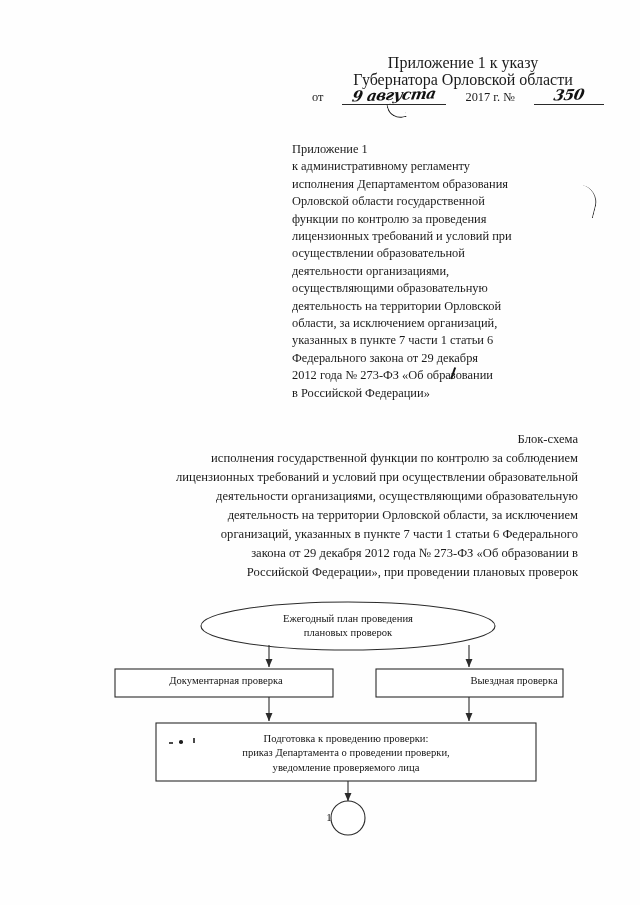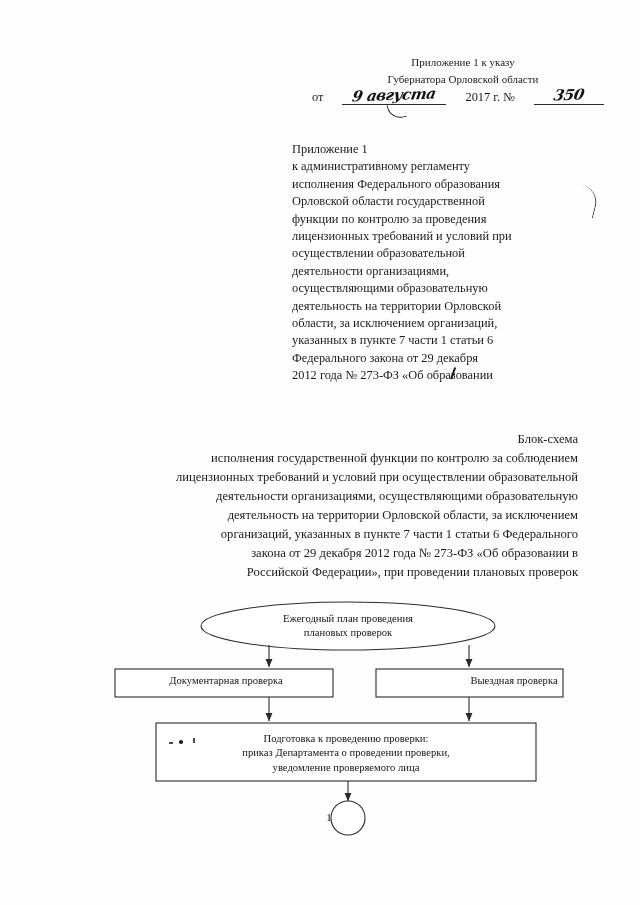--- a/index.html
+++ b/index.html
@@ -23,21 +23,21 @@
     background: #fefefe;
   }
 
   
   .hdr-block {
     position: absolute;
     left: 318px;
     top: 54px;
     width: 290px;
     text-align: center;
-    font-size: 11px;
+    font-size: 16px;
     line-height: 17px;
   }
   .hdr-line { white-space: nowrap; }
 
   .date-row {
     position: absolute;
     left: 312px;
     top: 88px;
     width: 300px;
     font-size: 12.4px;
@@ -172,32 +172,33 @@
     </span>
     <span class="lbl">2017 г. №</span>
     <span class="ink-slot num">
       <span class="ink">350</span>
     </span>
   </div>
 
   <div class="appendix-block">
     <div>Приложение 1</div>
     <div>к административному регламенту</div>
-    <div>исполнения Федерального образования</div>
+    <div>исполнения Департаментом образования</div>
     <div>Орловской области государственной</div>
     <div>функции по контролю за проведения</div>
     <div>лицензионных требований и условий при</div>
     <div>осуществлении образовательной</div>
     <div>деятельности организациями,</div>
     <div>осуществляющими образовательную</div>
     <div>деятельность на территории Орловской</div>
     <div>области, за исключением организаций,</div>
     <div>указанных в пункте 7 части 1 статьи 6</div>
     <div>Федерального закона от 29 декабря</div>
     <div>2012 года № 273-ФЗ «Об образовании</div>
+    <div>в Российской Федерации»</div>
   </div>
 
   <div class="pen-stroke-1"></div>
   <div class="pen-stroke-2"></div>
 
   <div class="title-block">
     <div class="t-head">Блок-схема</div>
     <div>исполнения государственной функции по контролю за соблюдением</div>
     <div>лицензионных требований и условий при осуществлении образовательной</div>
     <div>деятельности организациями, осуществляющими образовательную</div>

